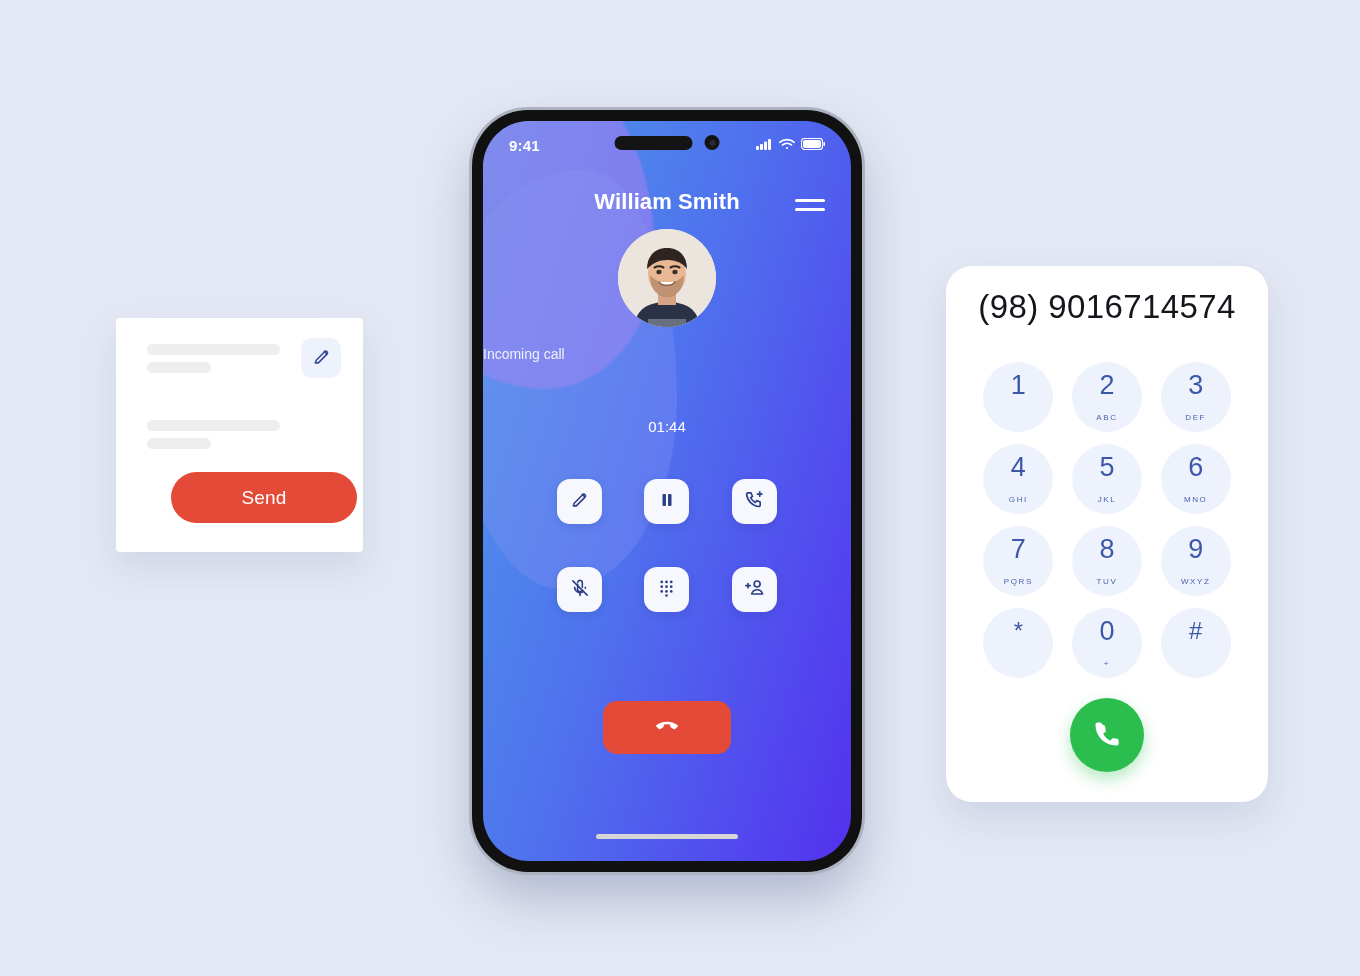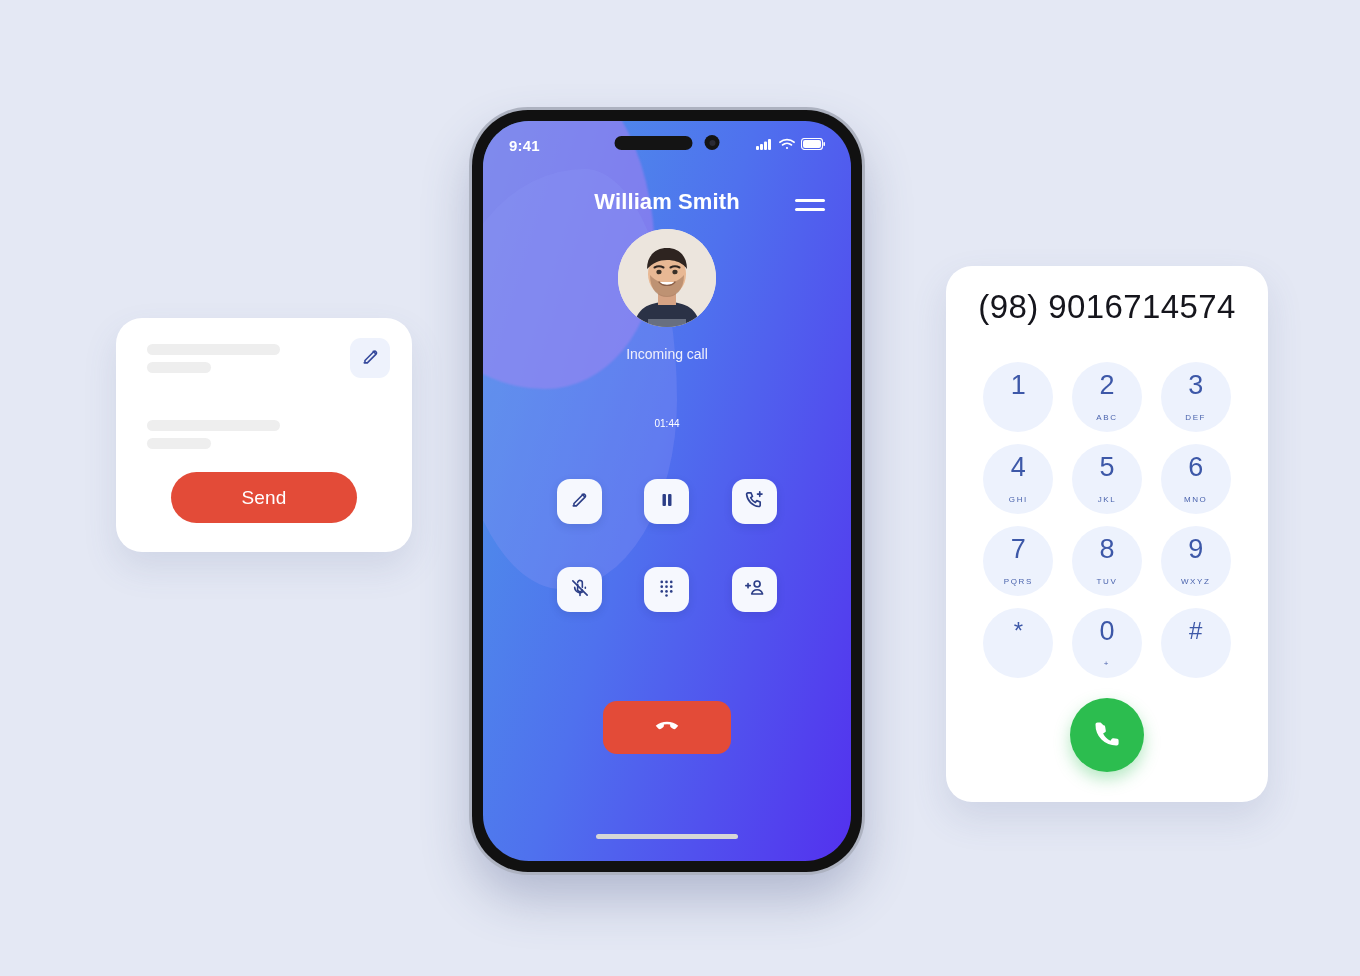--- a/index.html
+++ b/index.html
@@ -20,24 +20,24 @@
   .stage {
     position: absolute;
     inset: 0;
   }
 
   
   .message-card {
     position: absolute;
     left: 116px;
     top: 318px;
-    width: 296px;
+    width: 247px;
     height: 234px;
     background: #ffffff;
-    border-radius: 26px;
+    border-radius: 4px;
     box-shadow: 0 16px 34px rgba(80, 95, 140, 0.13);
   }
 
   .edit-chip {
     position: absolute;
     right: 22px;
     top: 20px;
     width: 40px;
     height: 40px;
     border-radius: 11px;
@@ -220,32 +220,32 @@
     border-radius: 50%;
     overflow: hidden;
     background: #ede7e0;
     z-index: 4;
   }
 
   .call-status {
     position: absolute;
     left: 0; right: 0;
     top: 225px;
-    text-align: center;
+    text-align: left;
     color: #f0f0fb;
     font-size: 14px;
     z-index: 4;
   }
   .call-timer {
     position: absolute;
     left: 0; right: 0;
     top: 297px;
     text-align: center;
     color: #ffffff;
-    font-size: 10px;
+    font-size: 15px;
     z-index: 4;
   }
 
   .actions-grid {
     position: absolute;
     left: 50%;
     transform: translateX(-50%);
     top: 358px;
     width: 262px;
     display: grid;

